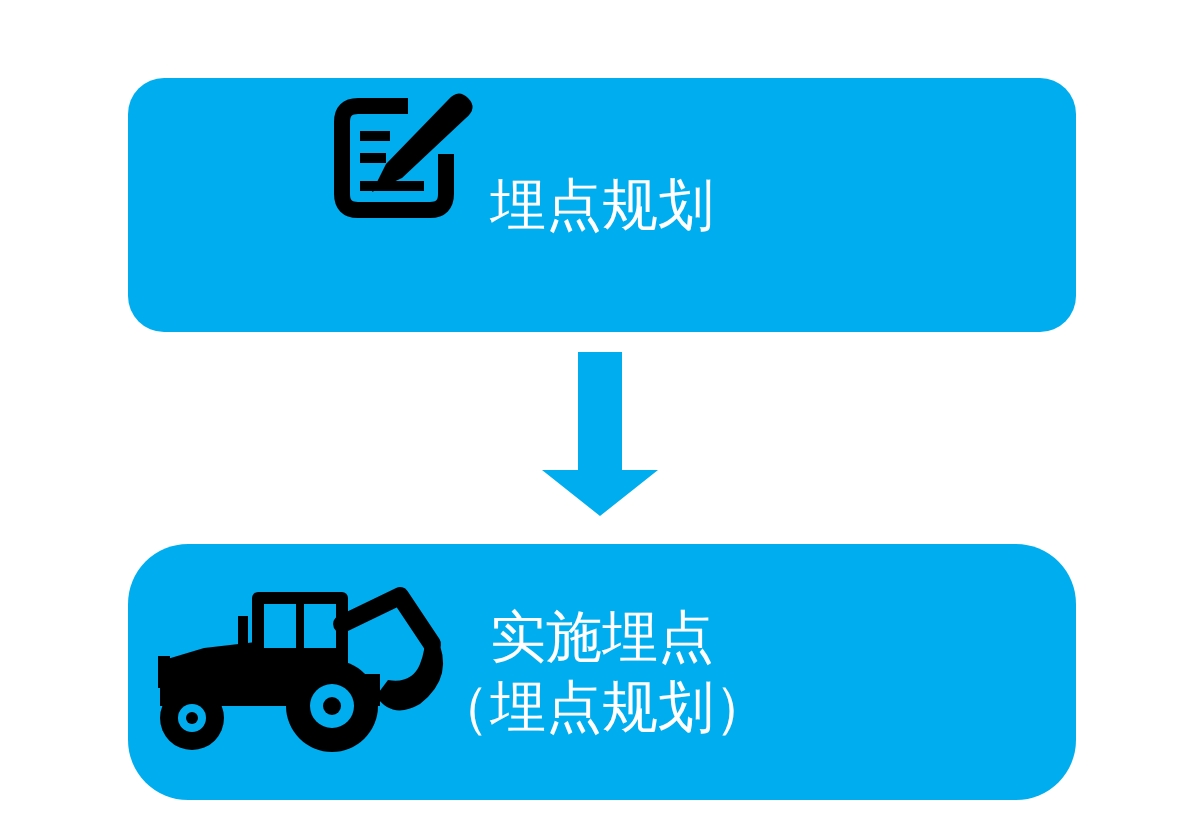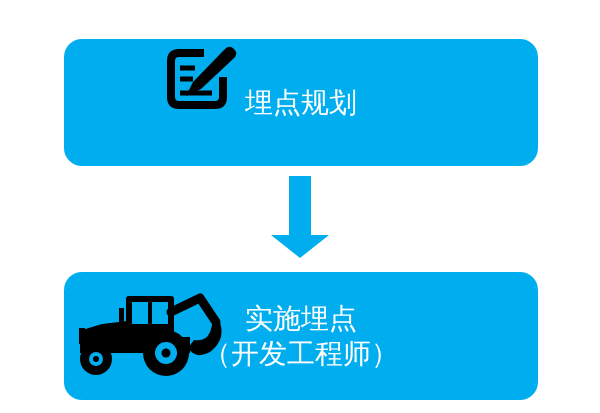--- a/index.html
+++ b/index.html
@@ -20,21 +20,21 @@
     left: 64px;
     width: 474px;
     background: #00AEEF;
     border-radius: 18px;
     display: flex;
     flex-direction: column;
     align-items: center;
     justify-content: center;
   }
   .step-box.top { top: 39px;  height: 127px; }
-  .step-box.bottom { top: 272px; height: 128px; }
+  .step-box.bottom { top: 272px; height: 128px; border-radius: 30px; }
   .step-title, .step-subtitle {
     color: #ffffff;
     font-size: 28px;
     line-height: 35px;
     white-space: nowrap;
     text-align: center;
     font-weight: 400;
   }
   .icon-abs { position: absolute; }
   .compose-icon-wrap { left: 100px; top: 2px; width: 76px; height: 68px; }
@@ -98,16 +98,16 @@
         <circle cx="20" cy="69" r="16" fill="#000000"></circle>
         <circle cx="20" cy="69" r="7" fill="#00AEEF"></circle>
         <circle cx="20" cy="69" r="3" fill="#000000"></circle>
 
         <path d="M95 22 L124 8 L140 32" fill="none" stroke="#000000" stroke-width="9" stroke-linejoin="round" stroke-linecap="round"></path>
 
         <path d="M142 28 Q152 48 134 62 Q120 70 112 58 L118 50 Q130 52 134 42 Q137 34 136 30 Z" fill="#000000"></path>
       </svg>
     </span>
     <span class="step-title">实施埋点</span>
-    <span class="step-subtitle">（开发工程师）</span>
+    <span class="step-subtitle">（埋点规划）</span>
   </div>
 
 </div>
 
 </body></html>

